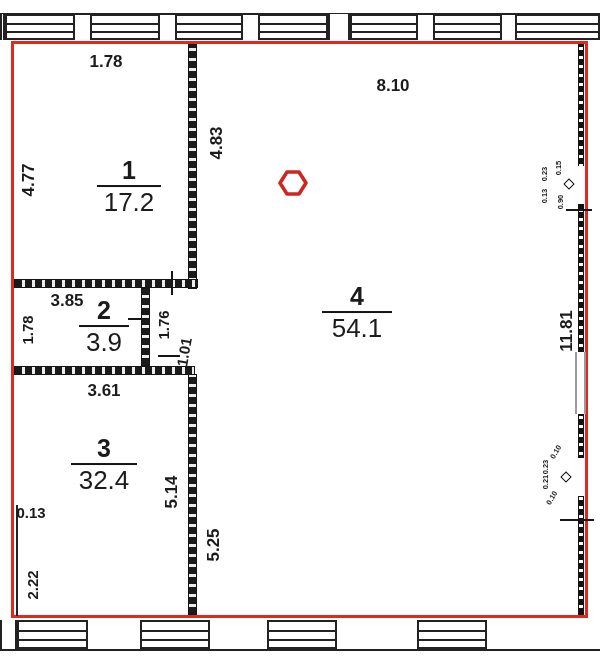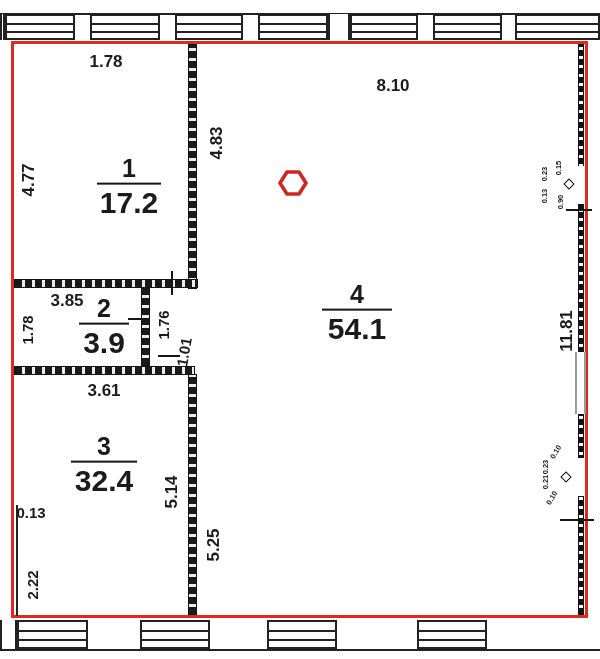--- a/index.html
+++ b/index.html
@@ -30,21 +30,21 @@
   .dim.v{transform:translate(-50%,-50%) rotate(-90deg);}
   .dim.small{font-size:15px;}
   .tiny{position:absolute;font-weight:700;font-size:7.5px;line-height:1;white-space:nowrap;
     transform:translate(-50%,-50%) rotate(-90deg);}
   .tiny.slant{transform:translate(-50%,-50%) rotate(-60deg);}
   
   .room-label{position:absolute;display:flex;flex-direction:column;align-items:center;
     transform:translate(-50%,-50%);}
   .room-number{font-weight:700;font-size:25px;line-height:1.15;width:100%;text-align:center;
     border-bottom:2.5px solid #141414;}
-  .room-area{font-weight:700;font-size:30px;line-height:1.2;}
+  .room-area{font-weight:400;font-size:26px;line-height:1.2;}
   .tick{position:absolute;background:#161616;}
   .door-marker{position:absolute;width:8px;height:8px;border:1.5px solid #111;background:#fff;
     transform:rotate(45deg);box-sizing:border-box;}
   .win-right{position:absolute;background:#fff;border-left:2px solid #9a9a9a;
     border-right:2px solid #9a9a9a;box-sizing:border-box;}
   .gap-white{position:absolute;background:#fff;}
 </style>
 </head>
 <body>
 

